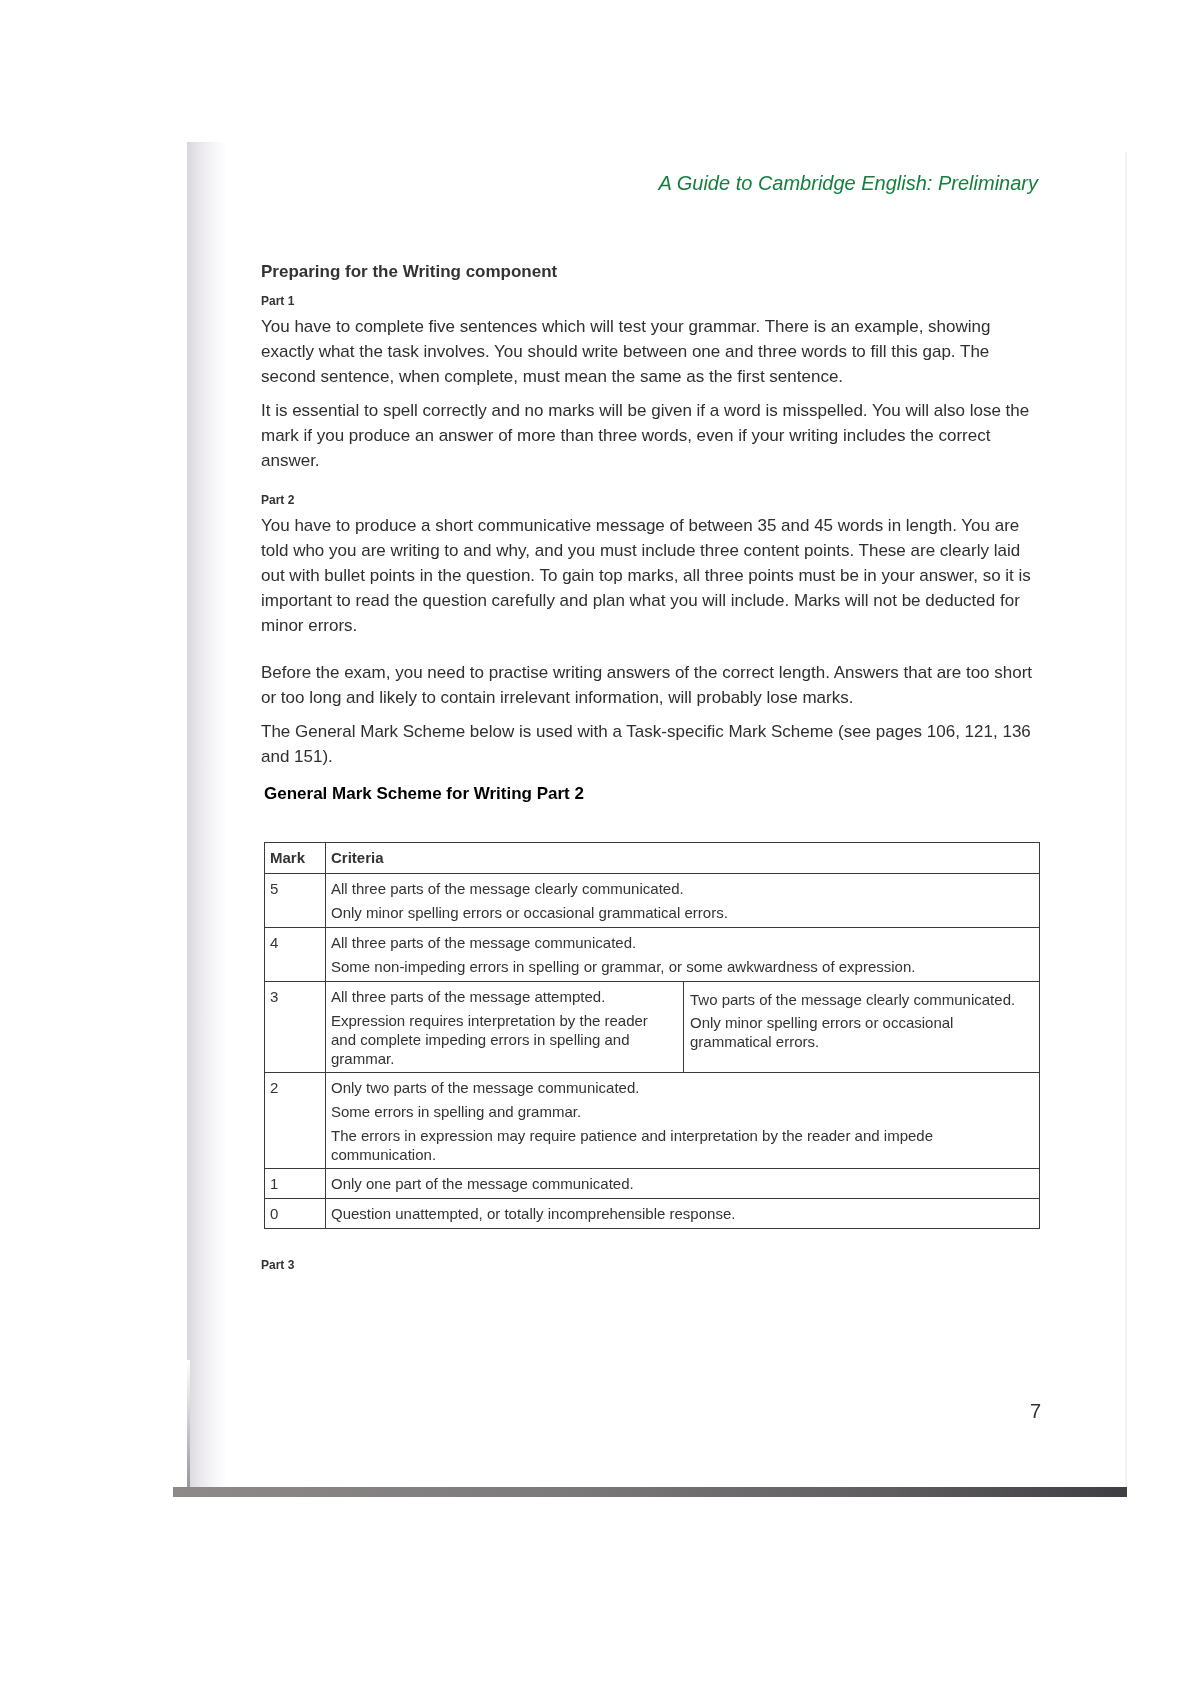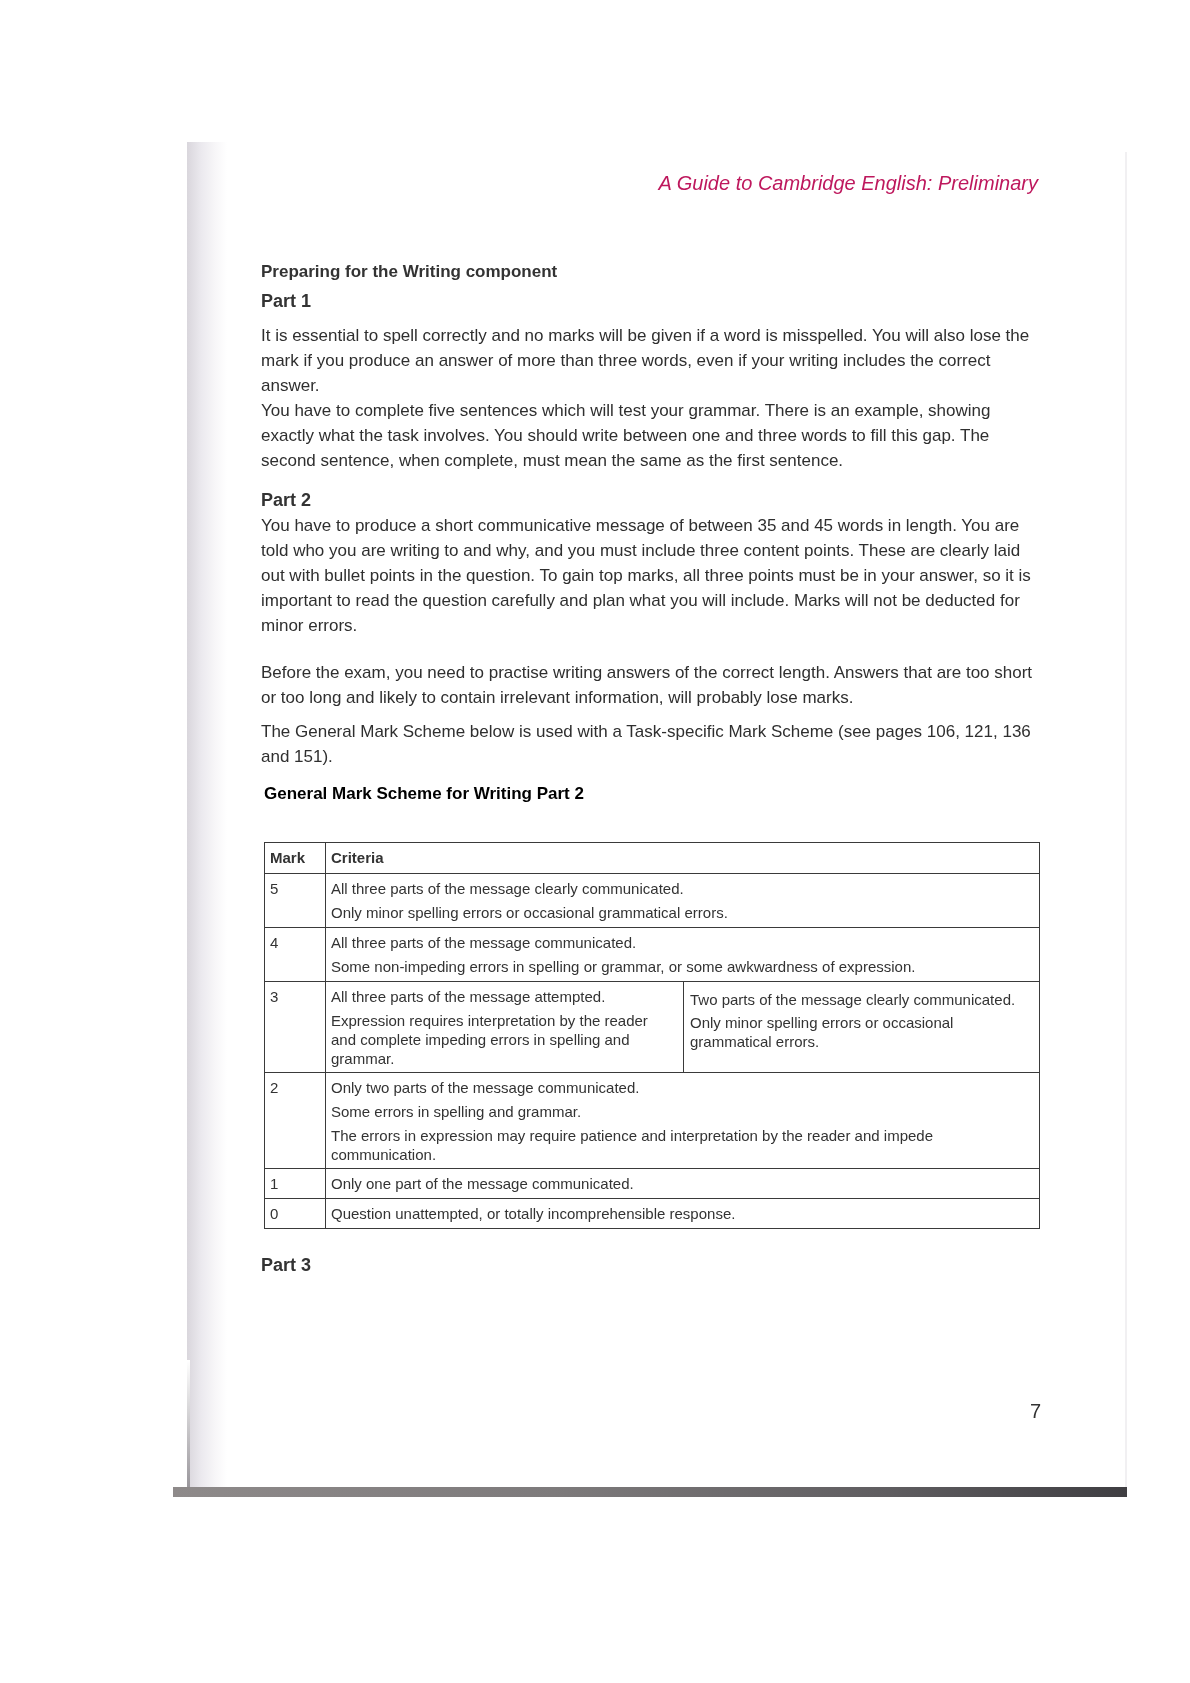--- a/index.html
+++ b/index.html
@@ -24,25 +24,25 @@
   .page-edge-right {
     position:absolute; left:1125px; top:152px; width:2px; height:1335px;
     background:#f1f0f2;
   }
   .bottom-bar {
     position:absolute; left:173px; top:1487px; width:954px; height:10px;
     background:linear-gradient(to right, #8e8a8a 0%, #7d7a7b 40%, #5f5d60 75%, #3f3e42 100%);
   }
   .running-head {
     position:absolute; left:600px; width:438px; top:172px;
-    text-align:right; font-style:italic; font-size:20px; color:#be185d;
+    text-align:right; font-style:italic; font-size:20px; color:#15803d;
   }
   .text-block { position:absolute; left:261px; width:790px; font-size:17px; line-height:25px; color:#2f2f2f; }
   .h-section { font-weight:bold; font-size:17px; color:#333;margin-top:12px; }
-  .h-part { font-weight:bold; font-size:18px; color:#333; }
+  .h-part { font-weight:bold; font-size:12px; color:#333; }
   p { margin:0; }
 
   .table-title { position:absolute; left:264px; top:784px; font-weight:bold; font-size:17px; color:#000000; }
   table.scheme {
     position:absolute; left:264px; top:842px; width:776px;
     border-collapse:collapse; font-size:15px; line-height:20px; color:#333;
   }
   table.scheme td, table.scheme th {
     border:1.5px solid #3a3a3a; vertical-align:top; text-align:left;
     padding:5px 5px 4px 5px;
@@ -64,22 +64,22 @@
 <div class="page-shadow-left"></div>
 <div class="page-shadow-line"></div>
 <div class="page-edge-right"></div>
 <div class="bottom-bar"></div>
 
 <div class="running-head">A Guide to Cambridge English: Preliminary</div>
 
 <div class="text-block" style="top:247px;">
   <div class="h-section">Preparing for the Writing component</div>
   <div class="h-part" style="margin-top:5px;">Part 1</div>
+  <p style="width:730px;">You have to complete five sentences which will test your grammar. There is an example, showing exactly what the task involves. You should write between one and three words to fill this gap. The second sentence, when complete, must mean the same as the first sentence.</p>
   <p style="margin-top:9px;width:770px;">It is essential to spell correctly and no marks will be given if a word is misspelled. You will also lose the mark if you produce an answer of more than three words, even if your writing includes the correct answer.</p>
-  <p style="width:730px;">You have to complete five sentences which will test your grammar. There is an example, showing exactly what the task involves. You should write between one and three words to fill this gap. The second sentence, when complete, must mean the same as the first sentence.</p>
 </div>
 
 <div class="text-block" style="top:488px;">
   <div class="h-part">Part 2</div>
   <p style="width:780px;">You have to produce a short communicative message of between 35 and 45 words in length. You are told who you are writing to and why, and you must include three content points. These are clearly laid out with bullet points in the question. To gain top marks, all three points must be in your answer, so it is important to read the question carefully and plan what you will include. Marks will not be deducted for minor errors.</p>
   <p style="margin-top:22px;width:775px;">Before the exam, you need to practise writing answers of the correct length. Answers that are too short or too long and likely to contain irrelevant information, will probably lose marks.</p>
   <p style="margin-top:9px;width:775px;">The General Mark Scheme below is used with a Task-specific Mark Scheme (see pages 106, 121, 136 and 151).</p>
 </div>
 
 <div class="table-title">General Mark Scheme for Writing Part 2</div>

